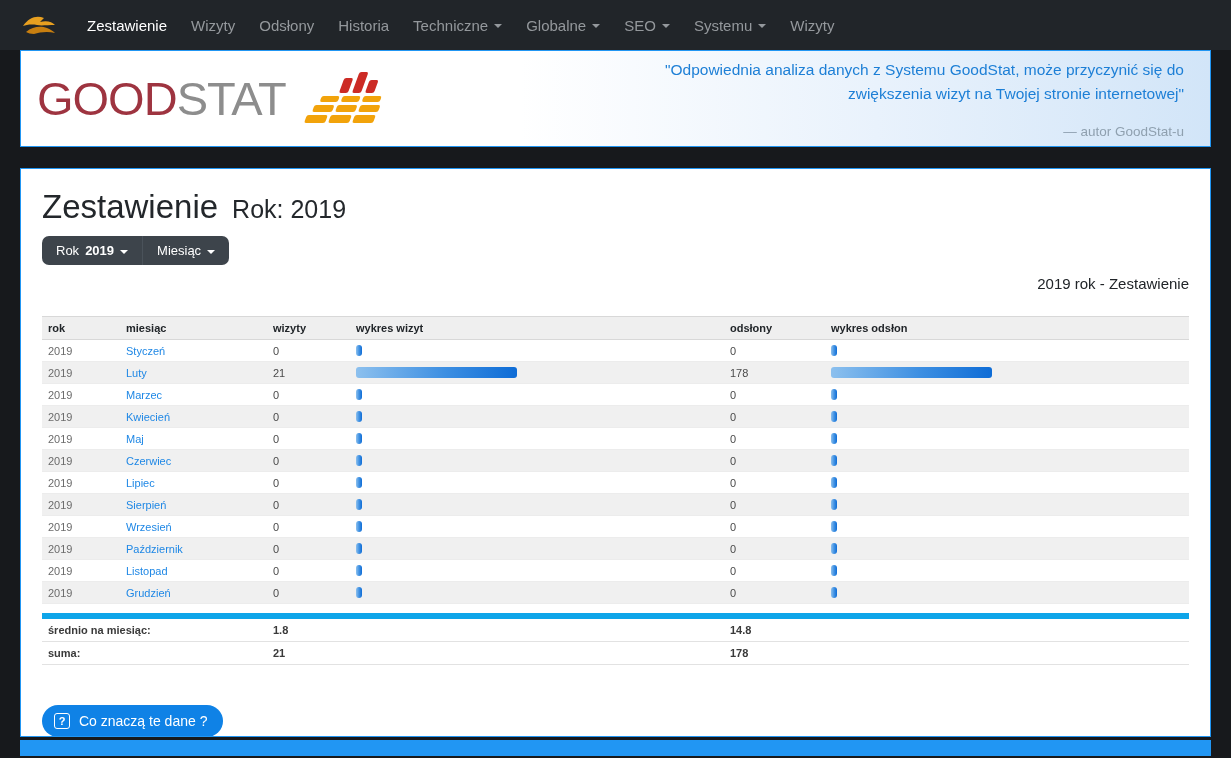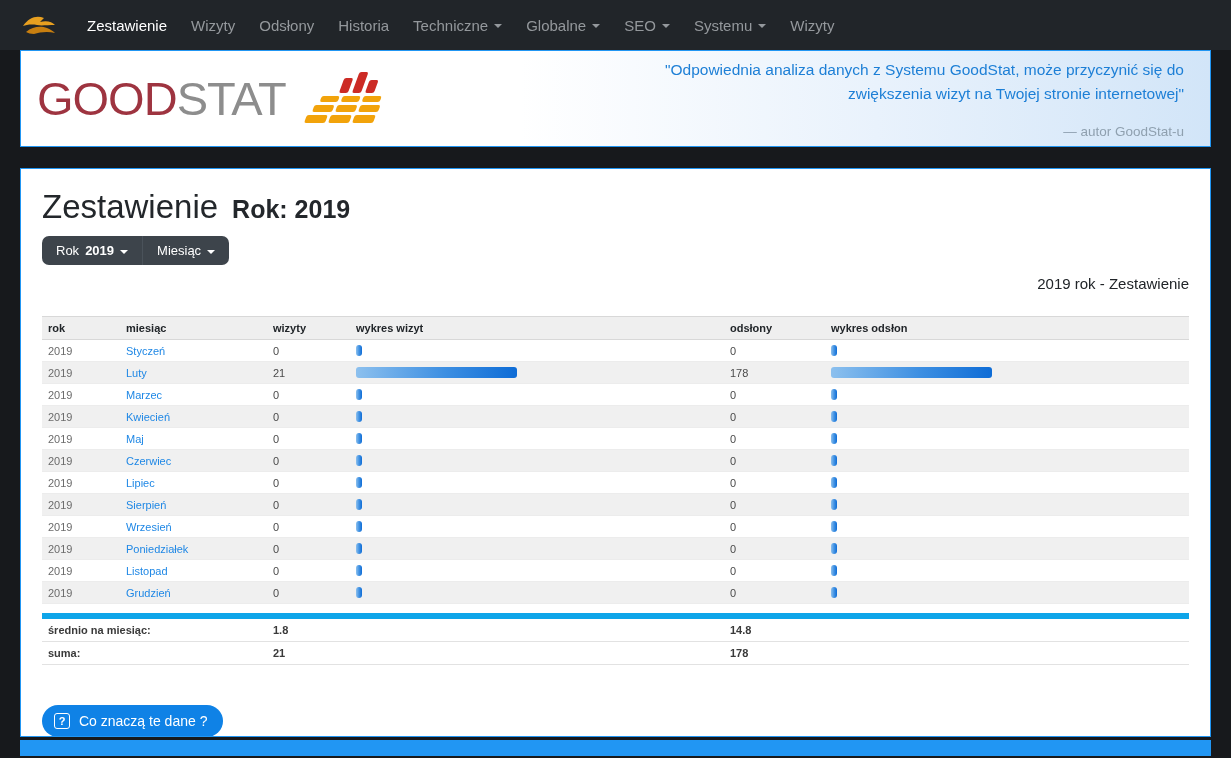--- a/index.html
+++ b/index.html
@@ -50,21 +50,21 @@
   .quote-author { color: #8fa0af; font-size: 13.5px; margin-top: 19px; }
 
   
   .main-card {
     margin: 21px 20px 0; height: 569px;
     border: 1px solid #2196f3; background: #ffffff;
     padding: 19px 21px 0; overflow: hidden;
   }
   .page-title-row { display: flex; align-items: baseline; gap: 14px; }
   .page-title { font-size: 33px; font-weight: 300; color: #23272b; }
-  .page-subtitle { font-size: 25px; font-weight: 700; color: #23272b; }
+  .page-subtitle { font-size: 25px; font-weight: 400; color: #23272b; }
 
   .filter-group {
     display: inline-flex; margin-top: 10px; border-radius: 7px; overflow: hidden;
   }
   .filter-btn {
     background: #3d444b; color: #fff; font-size: 13px; border: none;
     padding: 7px 14px; display: inline-flex; align-items: center; gap: 6px;
     font-family: "Liberation Sans", sans-serif; cursor: pointer;
   }
   .filter-btn + .filter-btn { border-left: 1px solid #4a525a; }
@@ -337,21 +337,21 @@
     <td>
             <div class="bar" style="width: 6px;"></div>
           </td>
     <td>0</td>
     <td>
             <div class="bar" style="width: 6px;"></div>
           </td>
   </tr>
         <tr class="striped">
     <td class="rok-cell">2019</td>
-    <td><a class="month" href="#">Poniedziałek</a></td>
+    <td><a class="month" href="#">Październik</a></td>
     <td>0</td>
     <td>
             <div class="bar" style="width: 6px;"></div>
           </td>
     <td>0</td>
     <td>
             <div class="bar" style="width: 6px;"></div>
           </td>
   </tr>
         <tr>

